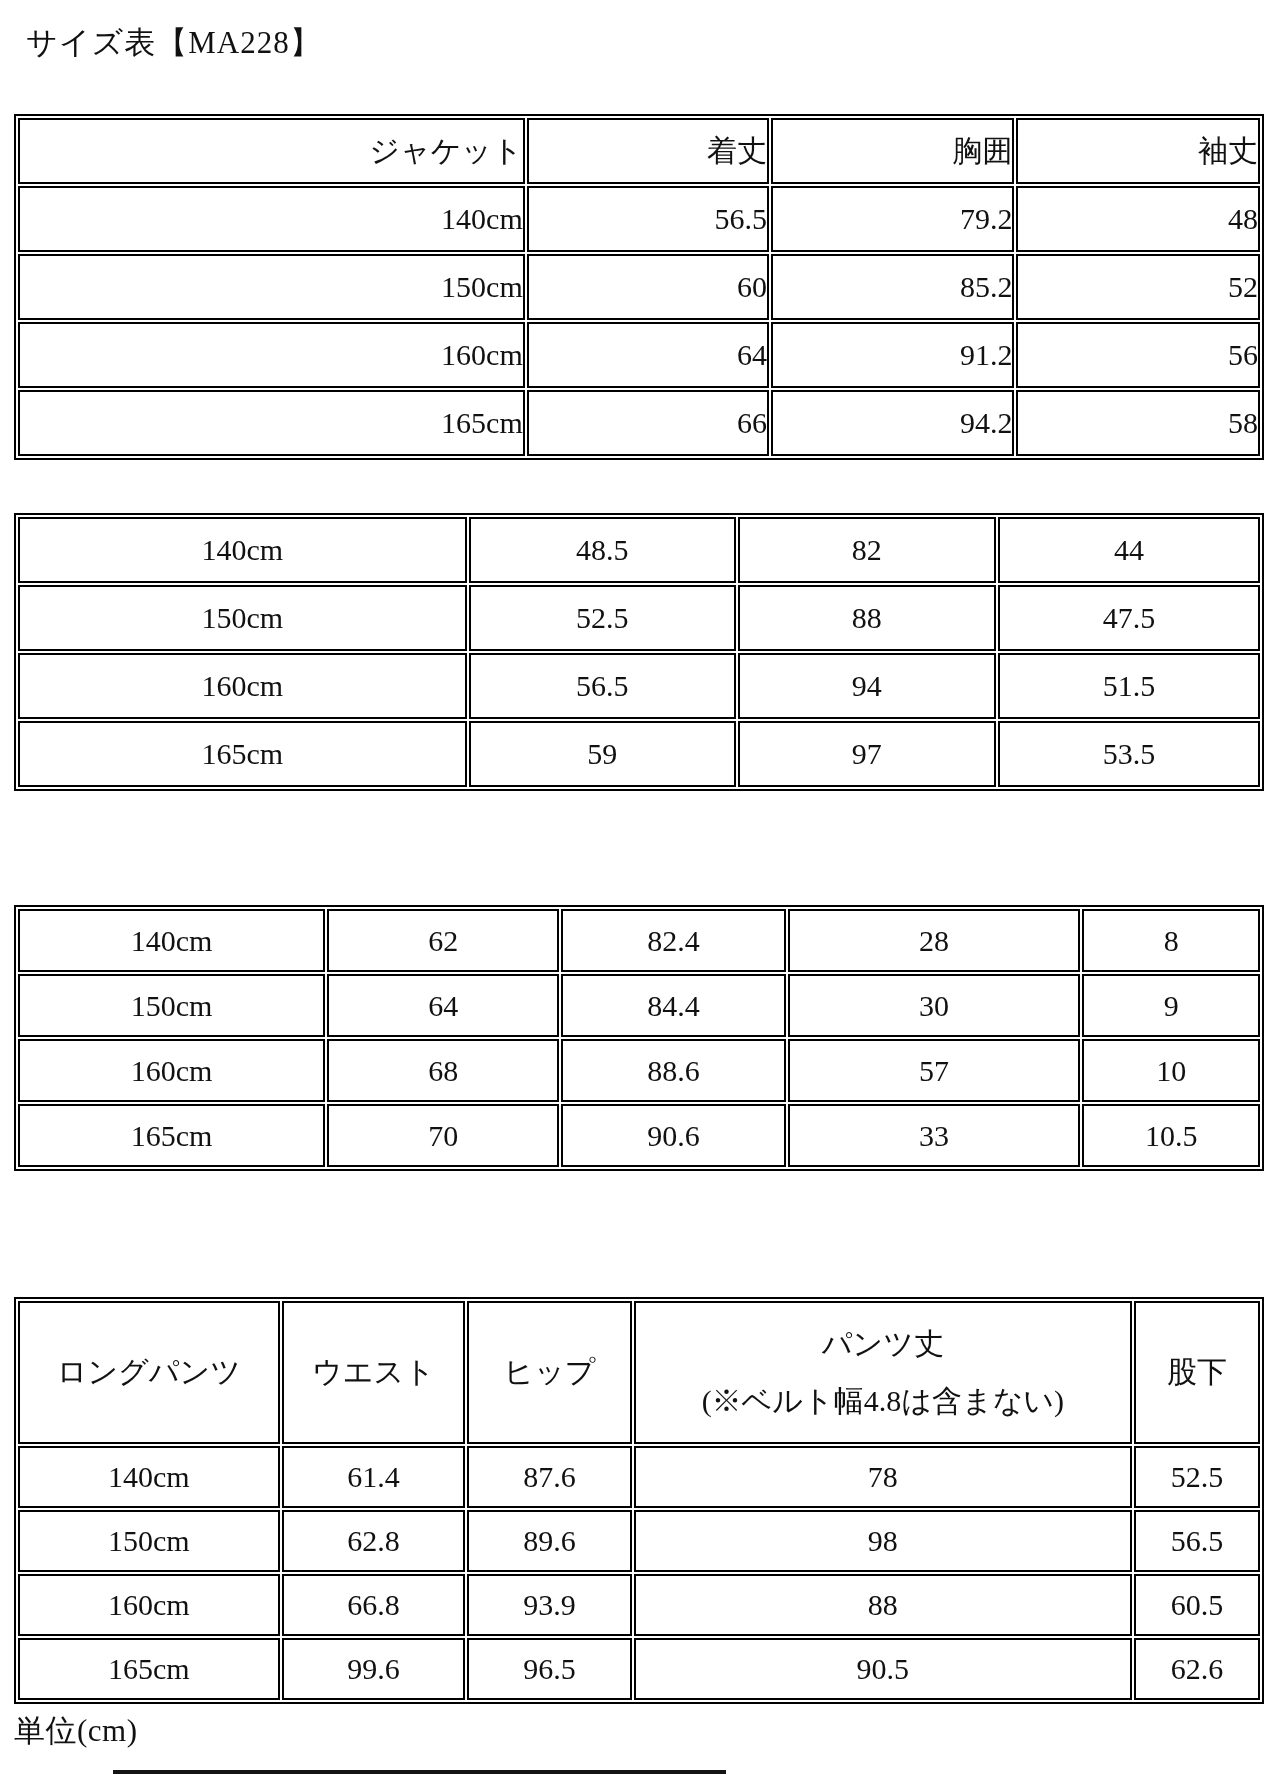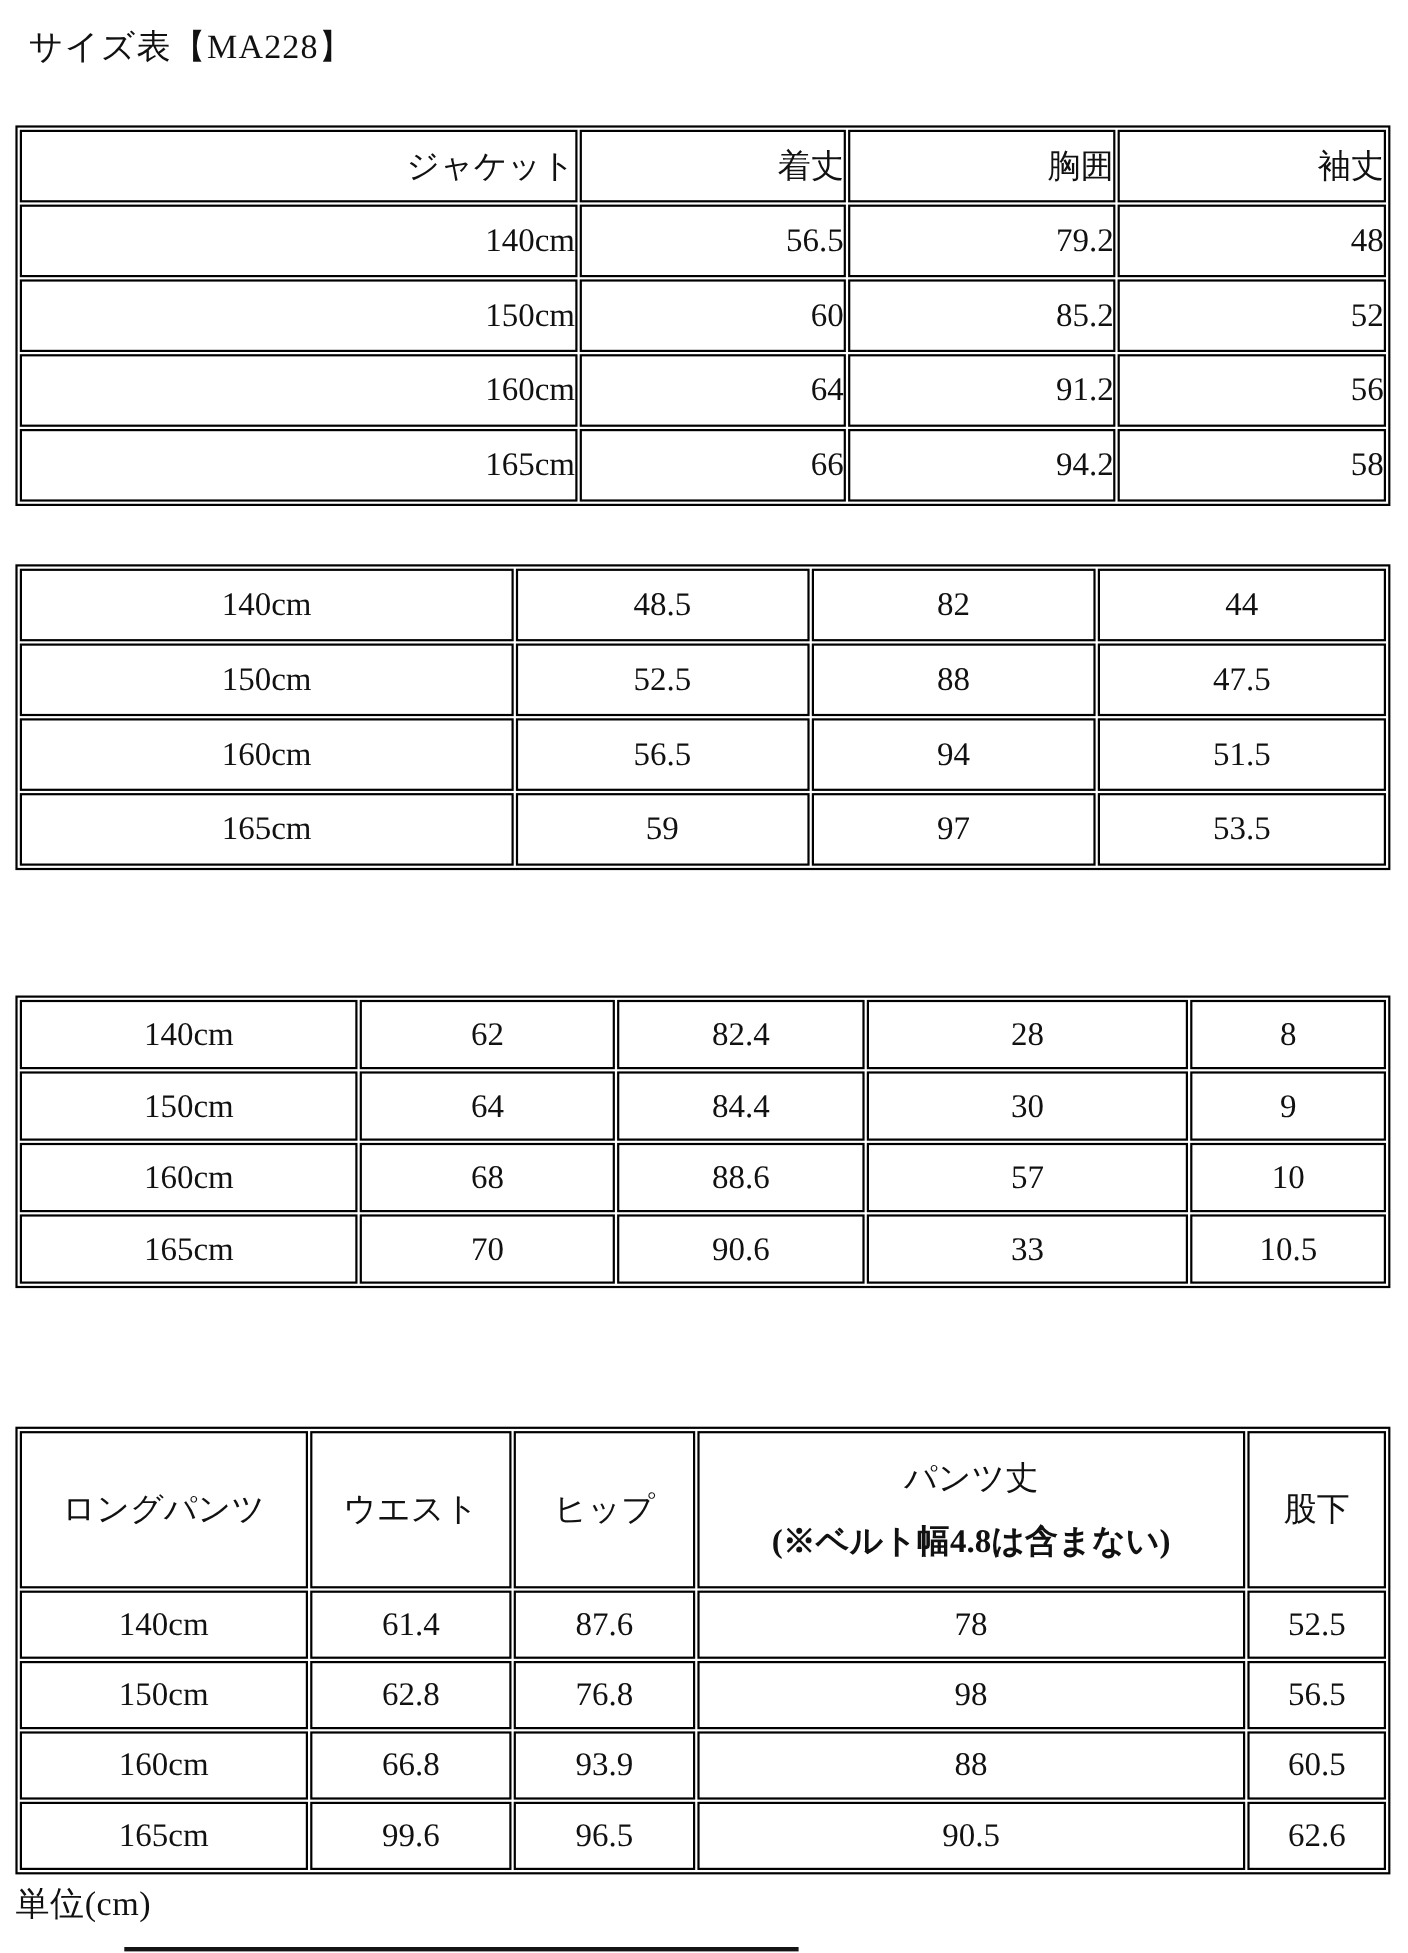--- a/index.html
+++ b/index.html
@@ -20,21 +20,21 @@
   table.size td, table.size th {
     border:2px solid #000; background:#fff;
     text-align:center; vertical-align:middle;
     font-size:30px; font-weight:normal; padding:0;
     overflow:hidden;
   }
   #t1 { top:114px; }  #t1 td, #t1 th { height:62px;text-align:right; }
   #t2 { top:513px; }  #t2 td, #t2 th { height:62px; }
   #t3 { top:905px; }  #t3 td, #t3 th { height:59px; }
   #t4 { top:1297px; } #t4 td { height:58px; } #t4 th { height:139px; }
-  .pants-note { display:block; margin-top:16px;font-weight:bold; }
+  .pants-note { display:block; margin-top:16px; }
   .pants-main { display:block; }
   .footer {
     position:absolute; left:14px; top:1710px;
     font-size:31px; letter-spacing:0.5px;
   }
   .bottom-line {
     position:absolute; left:113px; top:1770px;
     width:613px; height:4px; background:#141414;
   }
 </style>
@@ -181,21 +181,21 @@
   <tr>
     <td>140cm</td>
     <td>61.4</td>
     <td>87.6</td>
     <td>78</td>
     <td>52.5</td>
   </tr>
   <tr>
     <td>150cm</td>
     <td>62.8</td>
-    <td>76.8</td>
+    <td>89.6</td>
     <td>98</td>
     <td>56.5</td>
   </tr>
   <tr>
     <td>160cm</td>
     <td>66.8</td>
     <td>93.9</td>
     <td>88</td>
     <td>60.5</td>
   </tr>

